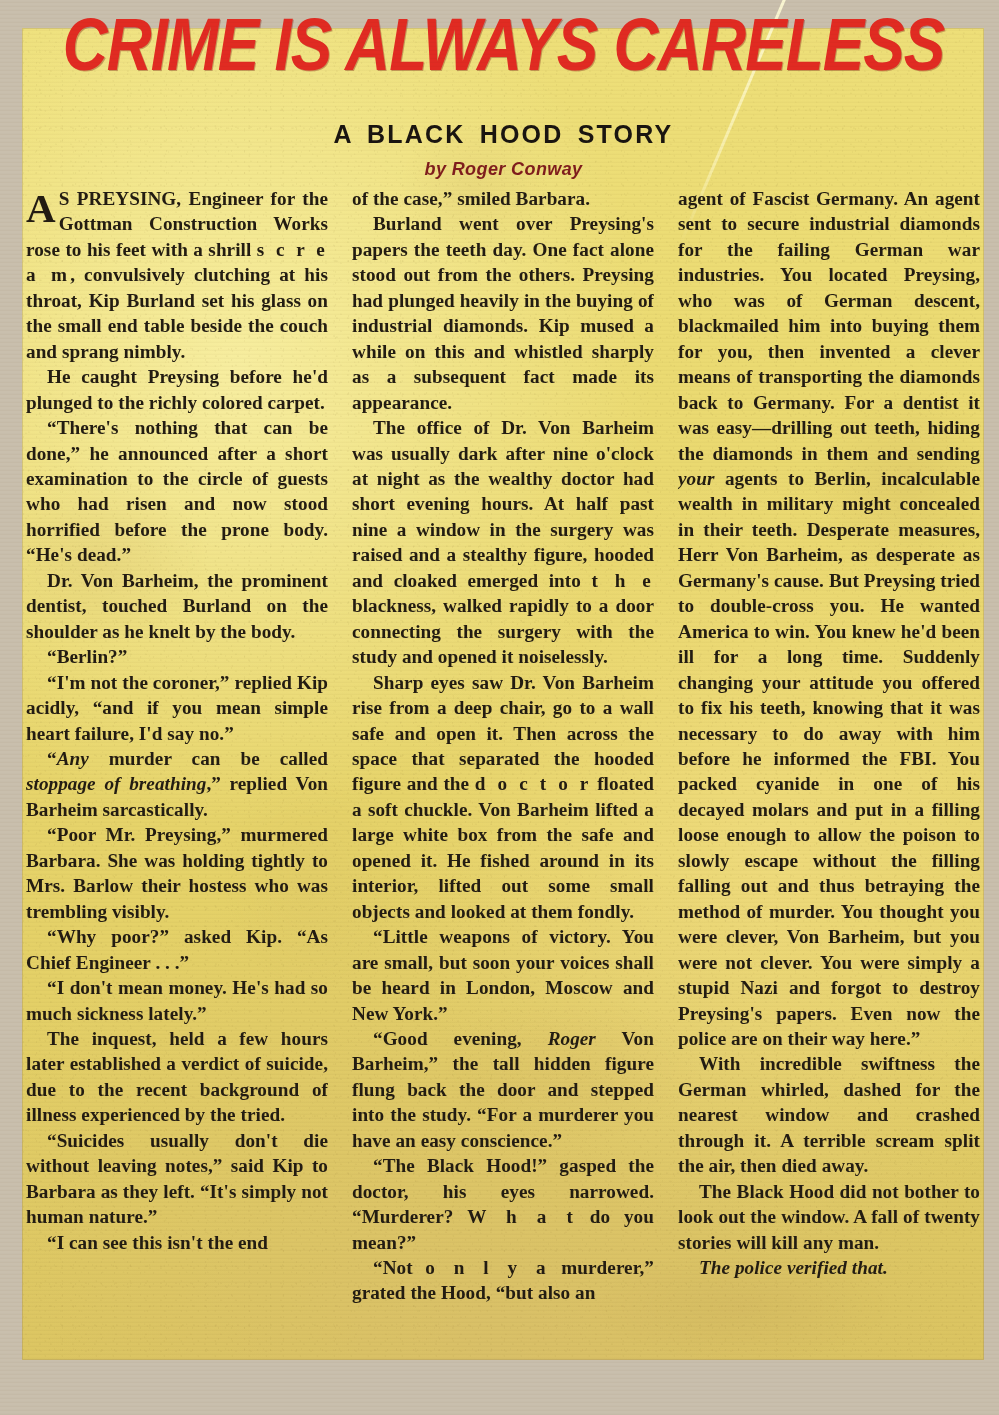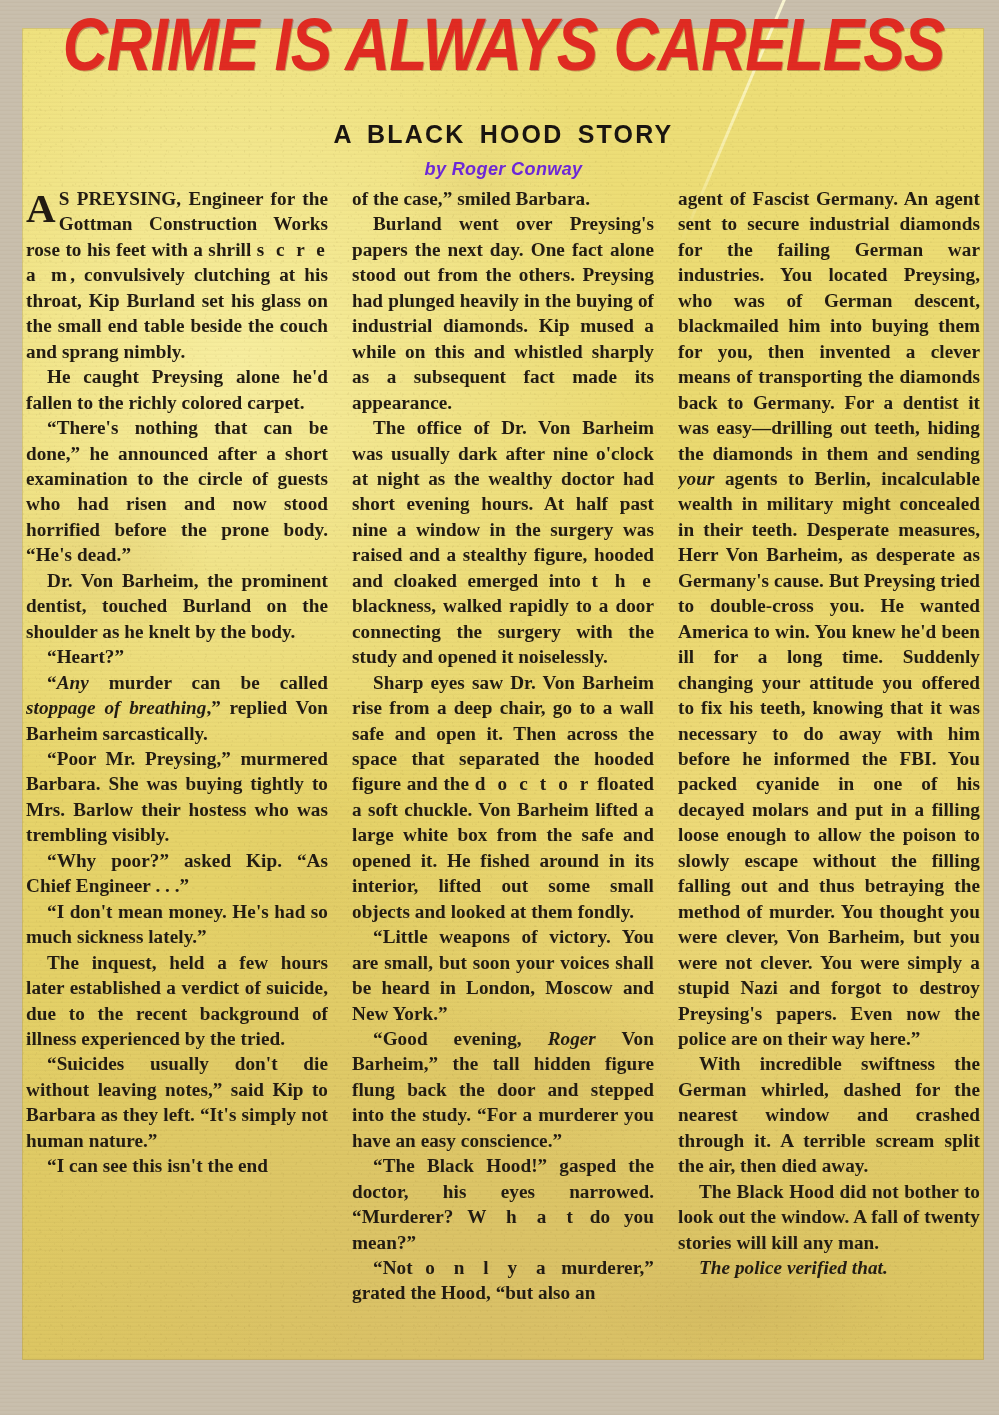--- a/index.html
+++ b/index.html
@@ -109,21 +109,21 @@
     color: #1a1510;
     margin: 50px 0 0 0;
     transform: scaleY(1.06);
   }
   .byline {
     font-family: "Liberation Sans", sans-serif;
     font-weight: bold;
     font-style: italic;
     font-size: 18px;
     letter-spacing: 0.4px;
-    color: #6d28d9;
+    color: #7f1d1d;
     margin: 11px 0 0 0;
   }
 
   
   #columns {
     position: absolute;
     left: 22px;
     top: 186px;
     width: 962px;
     height: 1175px;
@@ -190,35 +190,36 @@
 
   <div id="masthead">
     <h1 class="title">CRIME IS ALWAYS CARELESS</h1>
     <div class="subtitle">A  BLACK  HOOD  STORY</div>
     <div class="byline">by Roger Conway</div>
   </div>
 
   <div id="columns">
     <div class="col" id="col-1">
         <p class="noindent"><span class="dropcap">A</span>S PREYSING, Engineer for the Gottman Construction Works rose to his feet with a shrill <span class="spaced">s c r e a m</span>, convulsively clutching at his throat, Kip Burland set his glass on the small end table beside the couch and sprang nimbly.</p>
-        <p>He caught Preysing alone he'd fallen to the richly colored carpet.</p>
+        <p>He caught Preysing before he'd plunged to the richly colored carpet.</p>
         <p>“There's nothing that can be done,” he announced after a short examination to the circle of guests who had risen and now stood horrified before the prone body. “He's dead.”</p>
         <p>Dr. Von Barheim, the prominent dentist, touched Burland on the shoulder as he knelt by the body.</p>
-        <p>“Heart?”</p>
+        <p>“Berlin?”</p>
+        <p>“I'm not the coroner,” replied Kip acidly, “and if you mean simple heart failure, I'd say no.”</p>
         <p>“<i>Any</i> murder can be called <i>stoppage of breathing</i>,” replied Von Barheim sarcastically.</p>
-        <p>“Poor Mr. Preysing,” murmered Barbara. She was buying tightly to Mrs. Barlow their hostess who was trembling visibly.</p>
+        <p>“Poor Mr. Preysing,” murmered Barbara. She was holding tightly to Mrs. Barlow their hostess who was trembling visibly.</p>
         <p>“Why poor?” asked Kip. “As Chief Engineer . . .”</p>
         <p>“I don't mean money. He's had so much sickness lately.”</p>
         <p>The inquest, held a few hours later established a verdict of suicide, due to the recent background of illness experienced by the tried.</p>
         <p>“Suicides usually don't die without leaving notes,” said Kip to Barbara as they left. “It's simply not human nature.”</p>
         <p>“I can see this isn't the end</p>
       </div>
     <div class="col" id="col-2">
         <p class="noindent">of the case,” smiled Barbara.</p>
-        <p>Burland went over Preysing's papers the next day. One fact alone stood out from the others. Preysing had plunged heavily in the buying of industrial diamonds. Kip mused a while on this and whistled sharply as a subsequent fact made its appearance.</p>
+        <p>Burland went over Preysing's papers the teeth day. One fact alone stood out from the others. Preysing had plunged heavily in the buying of industrial diamonds. Kip mused a while on this and whistled sharply as a subsequent fact made its appearance.</p>
         <p>The office of Dr. Von Barheim was usually dark after nine o'clock at night as the wealthy doctor had short evening hours. At half past nine a window in the surgery was raised and a stealthy figure, hooded and cloaked emerged into <span class="spaced">t h e</span> blackness, walked rapidly to a door connecting the surgery with the study and opened it noiselessly.</p>
         <p>Sharp eyes saw Dr. Von Barheim rise from a deep chair, go to a wall safe and open it. Then across the space that separated the hooded figure and the <span class="spaced">d o c t o r</span> floated a soft chuckle. Von Barheim lifted a large white box from the safe and opened it. He fished around in its interior, lifted out some small objects and looked at them fondly.</p>
         <p>“Little weapons of victory. You are small, but soon your voices shall be heard in London, Moscow and New York.”</p>
         <p>“Good evening, <i>Roger</i> Von Barheim,” the tall hidden figure flung back the door and stepped into the study. “For a murderer you have an easy conscience.”</p>
         <p>“The Black Hood!” gasped the doctor, his eyes narrowed. “Murderer? <span class="spaced">W h a t</span> do you mean?”</p>
         <p>“Not <span class="spaced">o n l y a</span> murderer,” grated the Hood, “but also an</p>
       </div>
     <div class="col" id="col-3">
         <p class="noindent">agent of Fascist Germany. An agent sent to secure industrial diamonds for the failing German war industries. You located Preysing, who was of German descent, blackmailed him into buying them for you, then invented a clever means of transporting the diamonds back to Germany. For a dentist it was easy—drilling out teeth, hiding the diamonds in them and sending <i>your</i> agents to Berlin, incalculable wealth in military might concealed in their teeth. Desperate measures, Herr Von Barheim, as desperate as Germany's cause. But Preysing tried to double-cross you. He wanted America to win. You knew he'd been ill for a long time. Suddenly changing your attitude you offered to fix his teeth, knowing that it was necessary to do away with him before he informed the FBI. You packed cyanide in one of his decayed molars and put in a filling loose enough to allow the poison to slowly escape without the filling falling out and thus betraying the method of murder. You thought you were clever, Von Barheim, but you were not clever. You were simply a stupid Nazi and forgot to destroy Preysing's papers. Even now the police are on their way here.”</p>
         <p>With incredible swiftness the German whirled, dashed for the nearest window and crashed through it. A terrible scream split the air, then died away.</p>

